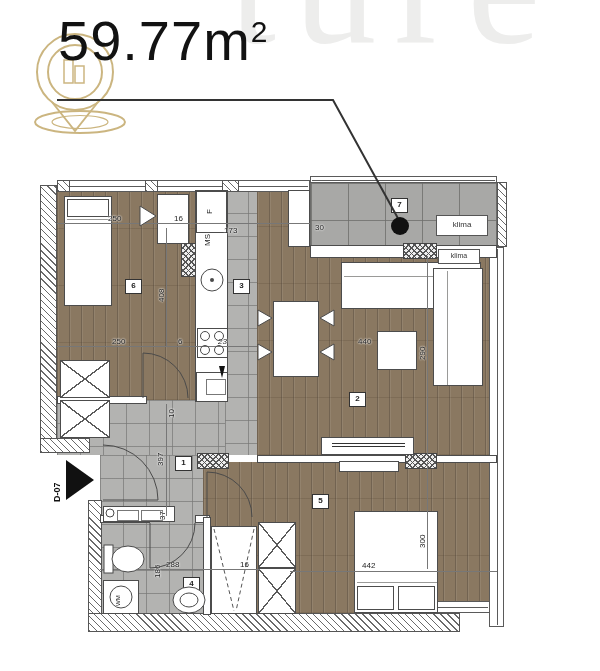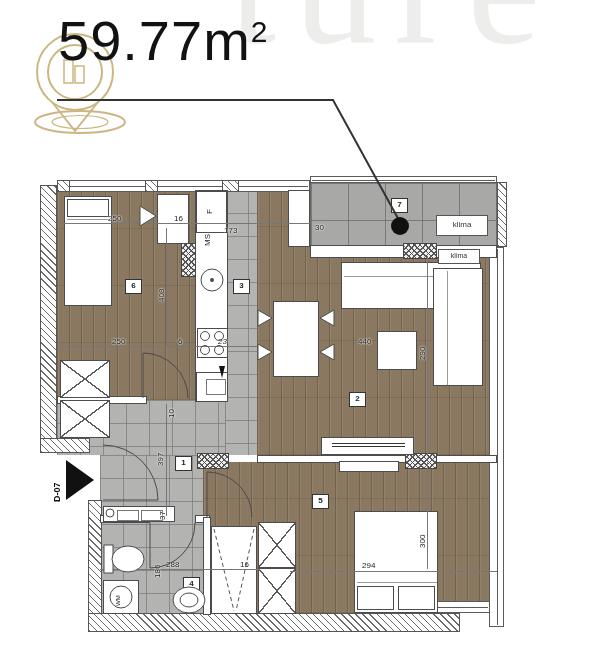--- a/index.html
+++ b/index.html
@@ -167,21 +167,21 @@
   <div class="dim" style="left:218px;top:338px;font-style:italic;">23</div>
   <div class="dim vdim" style="left:158px;top:276px;height:26px;">408</div>
   <div class="dim" style="left:358px;top:338px;">440</div>
   <div class="dim vdim" style="left:419px;top:336px;height:24px;">290</div>
   <div class="dim vdim" style="left:157px;top:440px;height:26px;">397</div>
   <div class="dim vdim" style="left:159px;top:504px;height:16px;">37</div>
   <div class="dim vdim" style="left:168px;top:402px;height:16px;">10</div>
   <div class="dim vdim" style="left:154px;top:556px;height:22px;">186</div>
   <div class="dim" style="left:166px;top:561px;">288</div>
   <div class="dim" style="left:240px;top:561px;">16</div>
-  <div class="dim" style="left:362px;top:562px;">294</div>
+  <div class="dim" style="left:362px;top:562px;">442</div>
   <div class="dim vdim" style="left:419px;top:526px;height:22px;">300</div>
 
   <div class="dim vdim" style="left:206px;top:200px;height:14px;">F</div>
   <div class="dim vdim" style="left:204px;top:228px;height:18px;">MS</div>
   <div class="dim vdim" style="left:114px;top:588px;height:18px;font-size:6px;">WM</div>
   <div class="entrytxt vdim" style="left:52px;top:458px;height:44px;">D-07</div>
 
   <svg class="overlay" width="600" height="671" viewBox="0 0 600 671">
 
     <g stroke="#c9b27a" stroke-width="2" fill="none" opacity="0.95">

